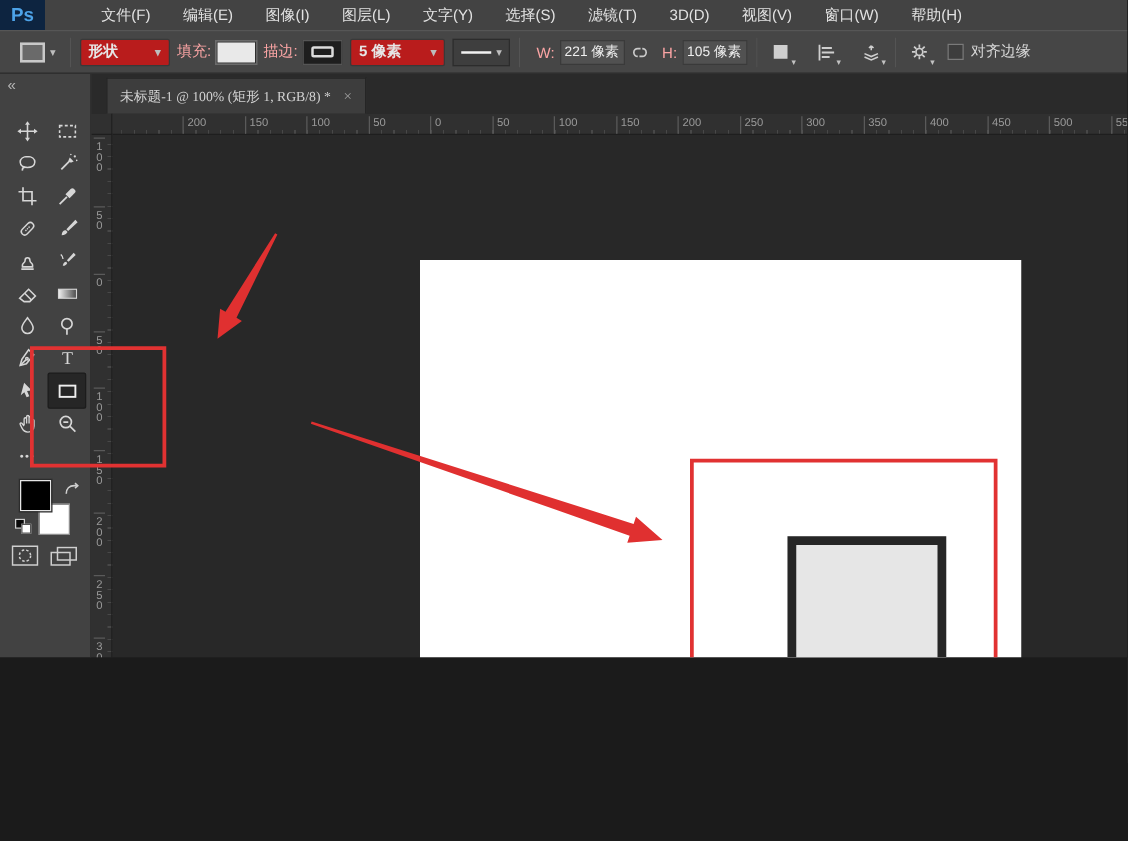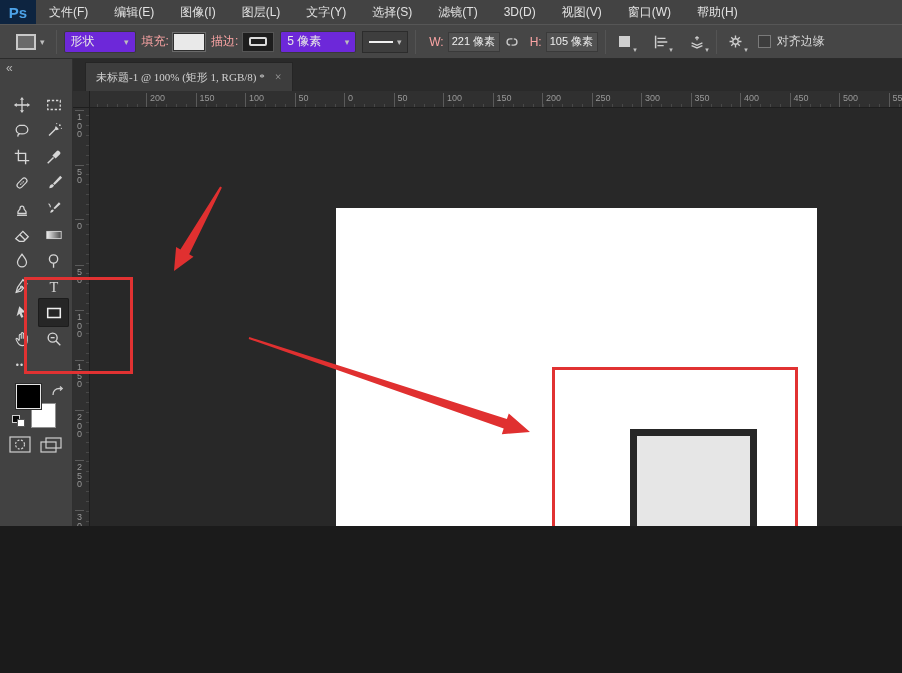--- a/index.html
+++ b/index.html
@@ -17,22 +17,22 @@
   .menu-item { font-size:12px; color:#e2e2e2; padding:0 13px; line-height:24px; cursor:default; }
   
   .optionsbar { position:absolute; left:0; top:24px; width:902px; height:35px;
     background:#464646; border-top:1px solid #565656; border-bottom:1px solid #2b2b2b;
     display:flex; align-items:center; font-size:12px; z-index:5; }
   .ob-sep { width:1px; height:24px; background:#383838; border-right:1px solid #545454; margin:0 7px; flex:none; }
   .ob-btn { display:flex; align-items:center; gap:4px; padding:2px 4px; border-radius:2px; }
   .preset-btn { margin-left:12px; }
   .preset-rect { width:20px; height:16px; background:#6a6a6a; border:2px solid #c9c9c9; display:inline-block; }
   .chev { font-size:9px; color:#bdbdbd; }
-  .combo { background:#6d28d9; border:1px solid #393939; border-radius:2px; height:22px;
-    display:flex; align-items:center; padding:0 6px; gap:10px; color:#e6e6e6; }
+  .combo { background:#b91c1c; border:1px solid #393939; border-radius:2px; height:22px;
+    display:flex; align-items:center; padding:0 6px; gap:10px; color:#e6e6e6;font-weight:bold; }
   .label { color:#fca5a5; margin:0 4px 0 6px; }
   .fill-swatch { width:32px; height:18px; background:#e9e9e9; border:1px solid #2e2e2e; outline:1px solid #6b6b6b; }
   .stroke-swatch { width:32px; height:20px; background:#1e1e1e; border:1px solid #555;
     display:flex; align-items:center; justify-content:center; }
   .stroke-swatch span { width:18px; height:9px; border:2px solid #dcdcdc; border-radius:2px; display:block; }
   .stroke-style-box { width:46px; height:22px; background:#3e3e3e; border:1px solid #2c2c2c;
     display:flex; align-items:center; justify-content:center; gap:4px; }
   .stroke-style-box i { display:block; width:24px; height:2px; background:#f2f2f2; }
   .dim-field { width:52px; height:20px; background:#515151; border:1px solid #3a3a3a;
     color:#efefef; font-size:11px; display:flex; align-items:center; padding:0 3px;
@@ -85,21 +85,21 @@
   .arrows { position:absolute; left:0; top:0; width:902px; height:673px; z-index:40; pointer-events:none; }
   .resize-glyph { position:absolute; left:720px; top:490px; }
 </style>
 </head>
 <body>
 
 <div id="app">
 
   <div class="menubar">
     <div class="ps-logo">Ps</div>
-    <div style="display:flex;">
+    <div style="display:flex;padding-left:32px;">
         <span class="menu-item">文件(F)</span>
         <span class="menu-item">编辑(E)</span>
         <span class="menu-item">图像(I)</span>
         <span class="menu-item">图层(L)</span>
         <span class="menu-item">文字(Y)</span>
         <span class="menu-item">选择(S)</span>
         <span class="menu-item">滤镜(T)</span>
         <span class="menu-item">3D(D)</span>
         <span class="menu-item">视图(V)</span>
         <span class="menu-item">窗口(W)</span>

